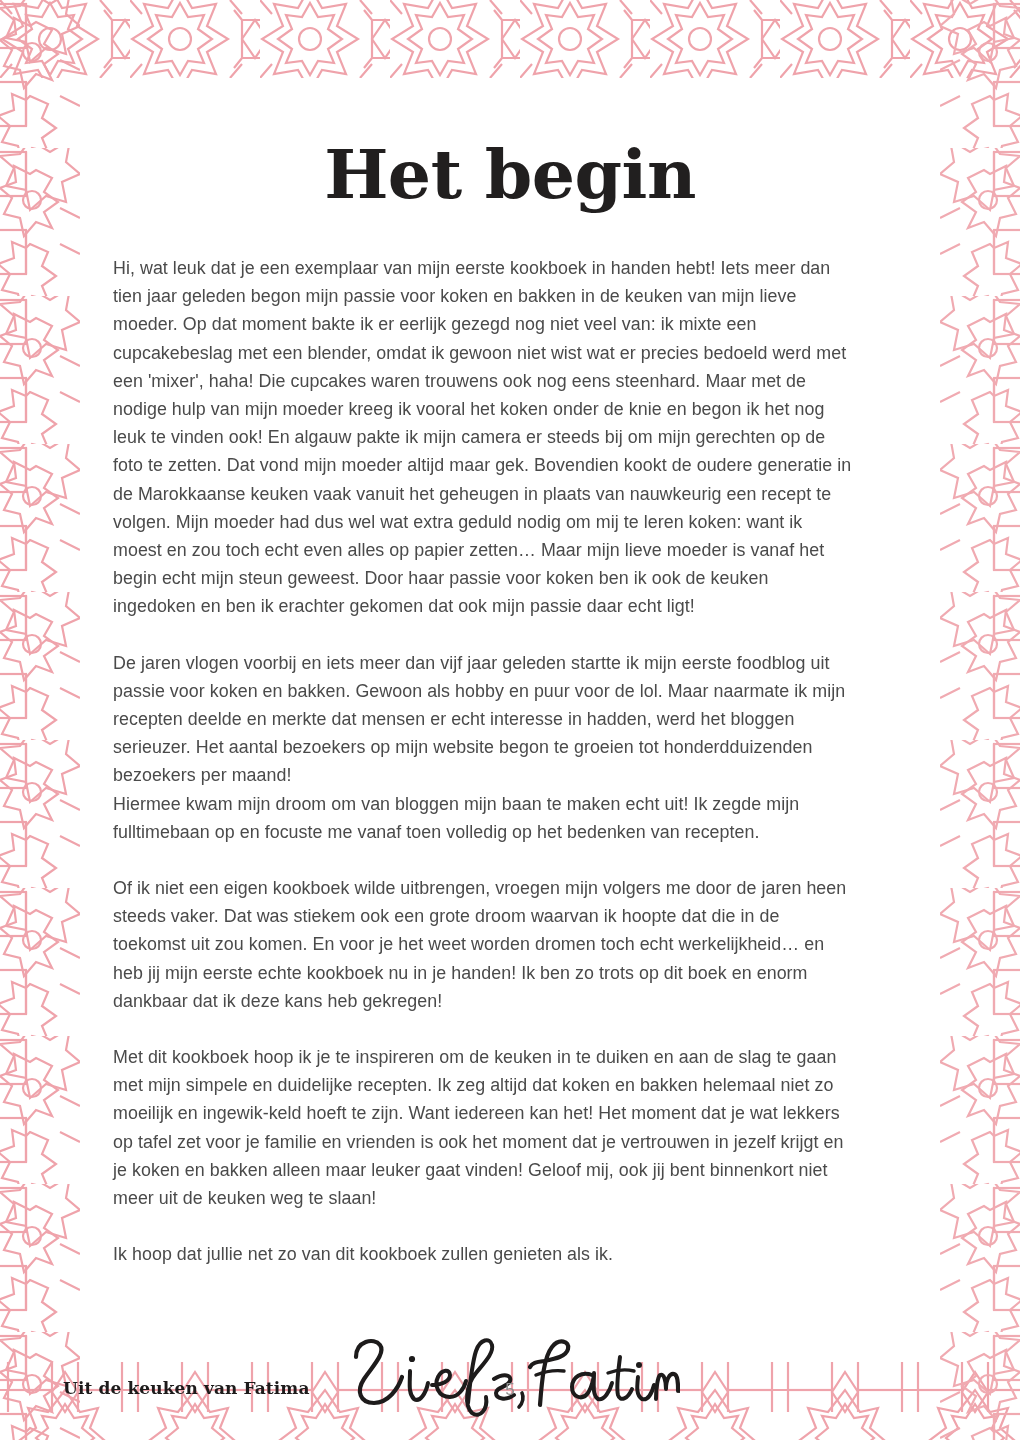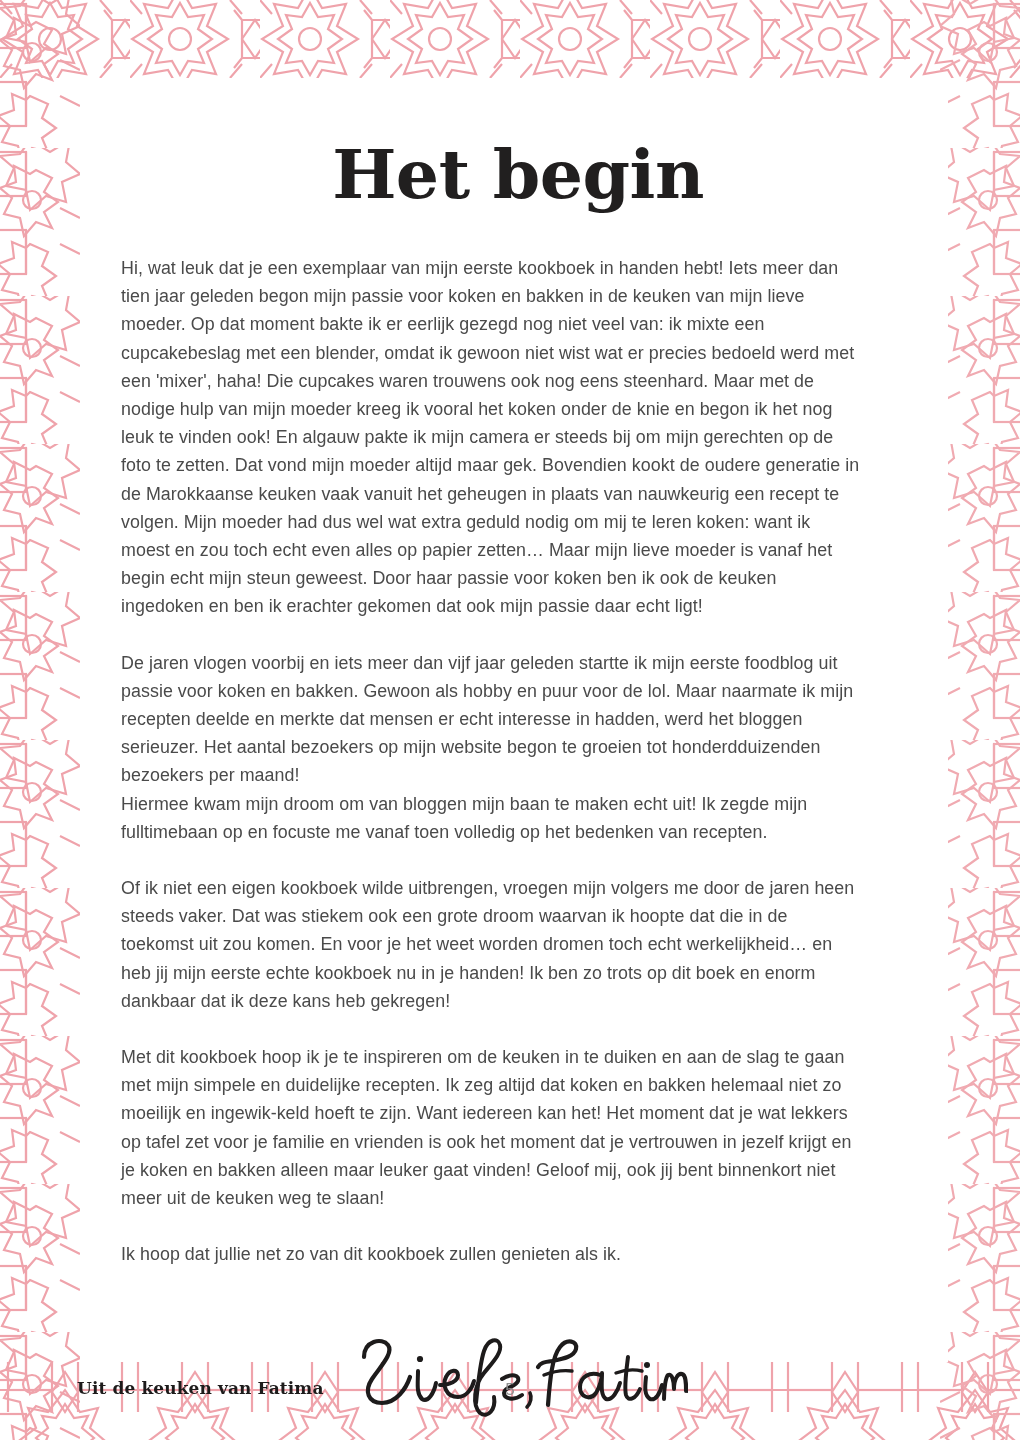--- a/index.html
+++ b/index.html
@@ -41,21 +41,21 @@
   .band-top svg, .band-bottom svg,
   .band-left svg, .band-right svg {
     display: block;
     width: 100%;
     height: 100%;
   }
 
   
   .content {
     position: absolute;
-    left: 88px;
+    left: 80px;
     top: 78px;
     width: 860px;
     height: 1284px;
     background: #ffffff;
   }
 
   .page-title {
     margin: 0;
     padding-top: 62px;
     text-align: center;
@@ -91,21 +91,21 @@
   
   .signature-wrap {
     margin-top: 58px;
     text-align: center;
   }
   .signature-wrap svg { display: inline-block; }
 
   
   .footer-title {
     position: absolute;
-    left: 77px;
+    left: 63px;
     top: 1378px;
     font-family: "DejaVu Serif", "Liberation Serif", serif;
     font-weight: 700;
     font-size: 17px;
     letter-spacing: 0.1px;
     color: #1d1b1b;
     z-index: 5;
   }
   .footer-pageno {
     position: absolute;

